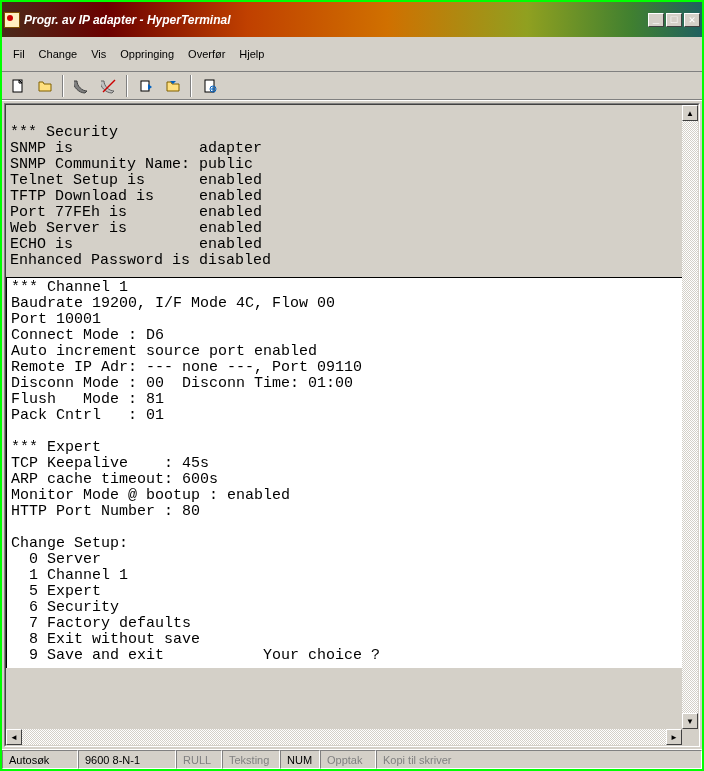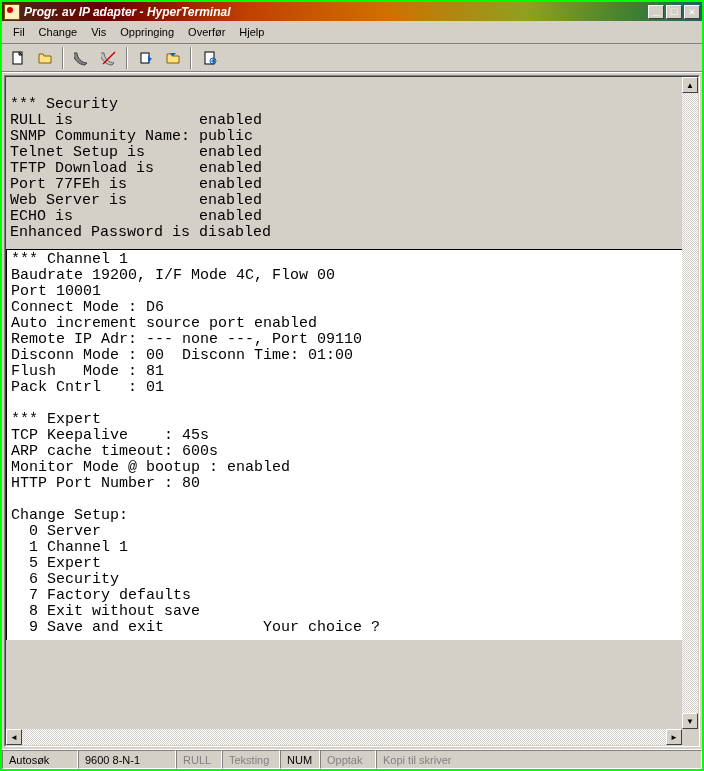--- a/index.html
+++ b/index.html
@@ -8,21 +8,21 @@
     font-size: 11px;
     background: #fff;
     width: 704px;
     height: 771px;
     border: 2px solid #00ff00;
     display: flex;
     flex-direction: column;
     overflow: hidden;
   }
   .titlebar {
-    height: 19px;
+    height: 35px;
     background: linear-gradient(to right, #4b2a1a 0%, #6b0000 15%, #c04000 35%, #d07000 55%, #90a020 75%, #408030 90%, #206060 100%);
     display: flex;
     align-items: center;
     padding: 0 2px;
     color: #fff;
   }
   .titlebar-icon {
     width: 16px;
     height: 16px;
     background: #fff0c0;
@@ -45,21 +45,21 @@
     background: #d4d0c8;
     border: 1px solid #fff;
     border-right-color: #404040;
     border-bottom-color: #404040;
     display: flex; align-items: center; justify-content: center;
     font-family: "Courier New", monospace;
     font-size: 11px;
     cursor: default;
   }
   .menubar {
-    height: 23px;
+    height: 35px;
     background: #d4d0c8;
     display: flex;
     align-items: center;
     padding: 0 4px;
     gap: 0;
     border-bottom: 1px solid #808080;
   }
   .menuitem { padding: 2px 7px; cursor: default; }
   .toolbar {
     height: 28px;
@@ -249,21 +249,21 @@
       </svg>
     </div>
 </div>
 
 <div class="client">
   <div class="termwrap">
     <div class="terminner">
       <div class="termrow">
         <div class="term">
 <div class="chunk-a">*** Security
-RULL is              enabled
+SNMP is              adapter
 SNMP Community Name: public
 Telnet Setup is      enabled
 TFTP Download is     enabled
 Port 77FEh is        enabled
 Web Server is        enabled
 ECHO is              enabled
 Enhanced Password is disabled</div><div class="chunk-b">*** Channel 1
 Baudrate 19200, I/F Mode 4C, Flow 00
 Port 10001
 Connect Mode : D6

